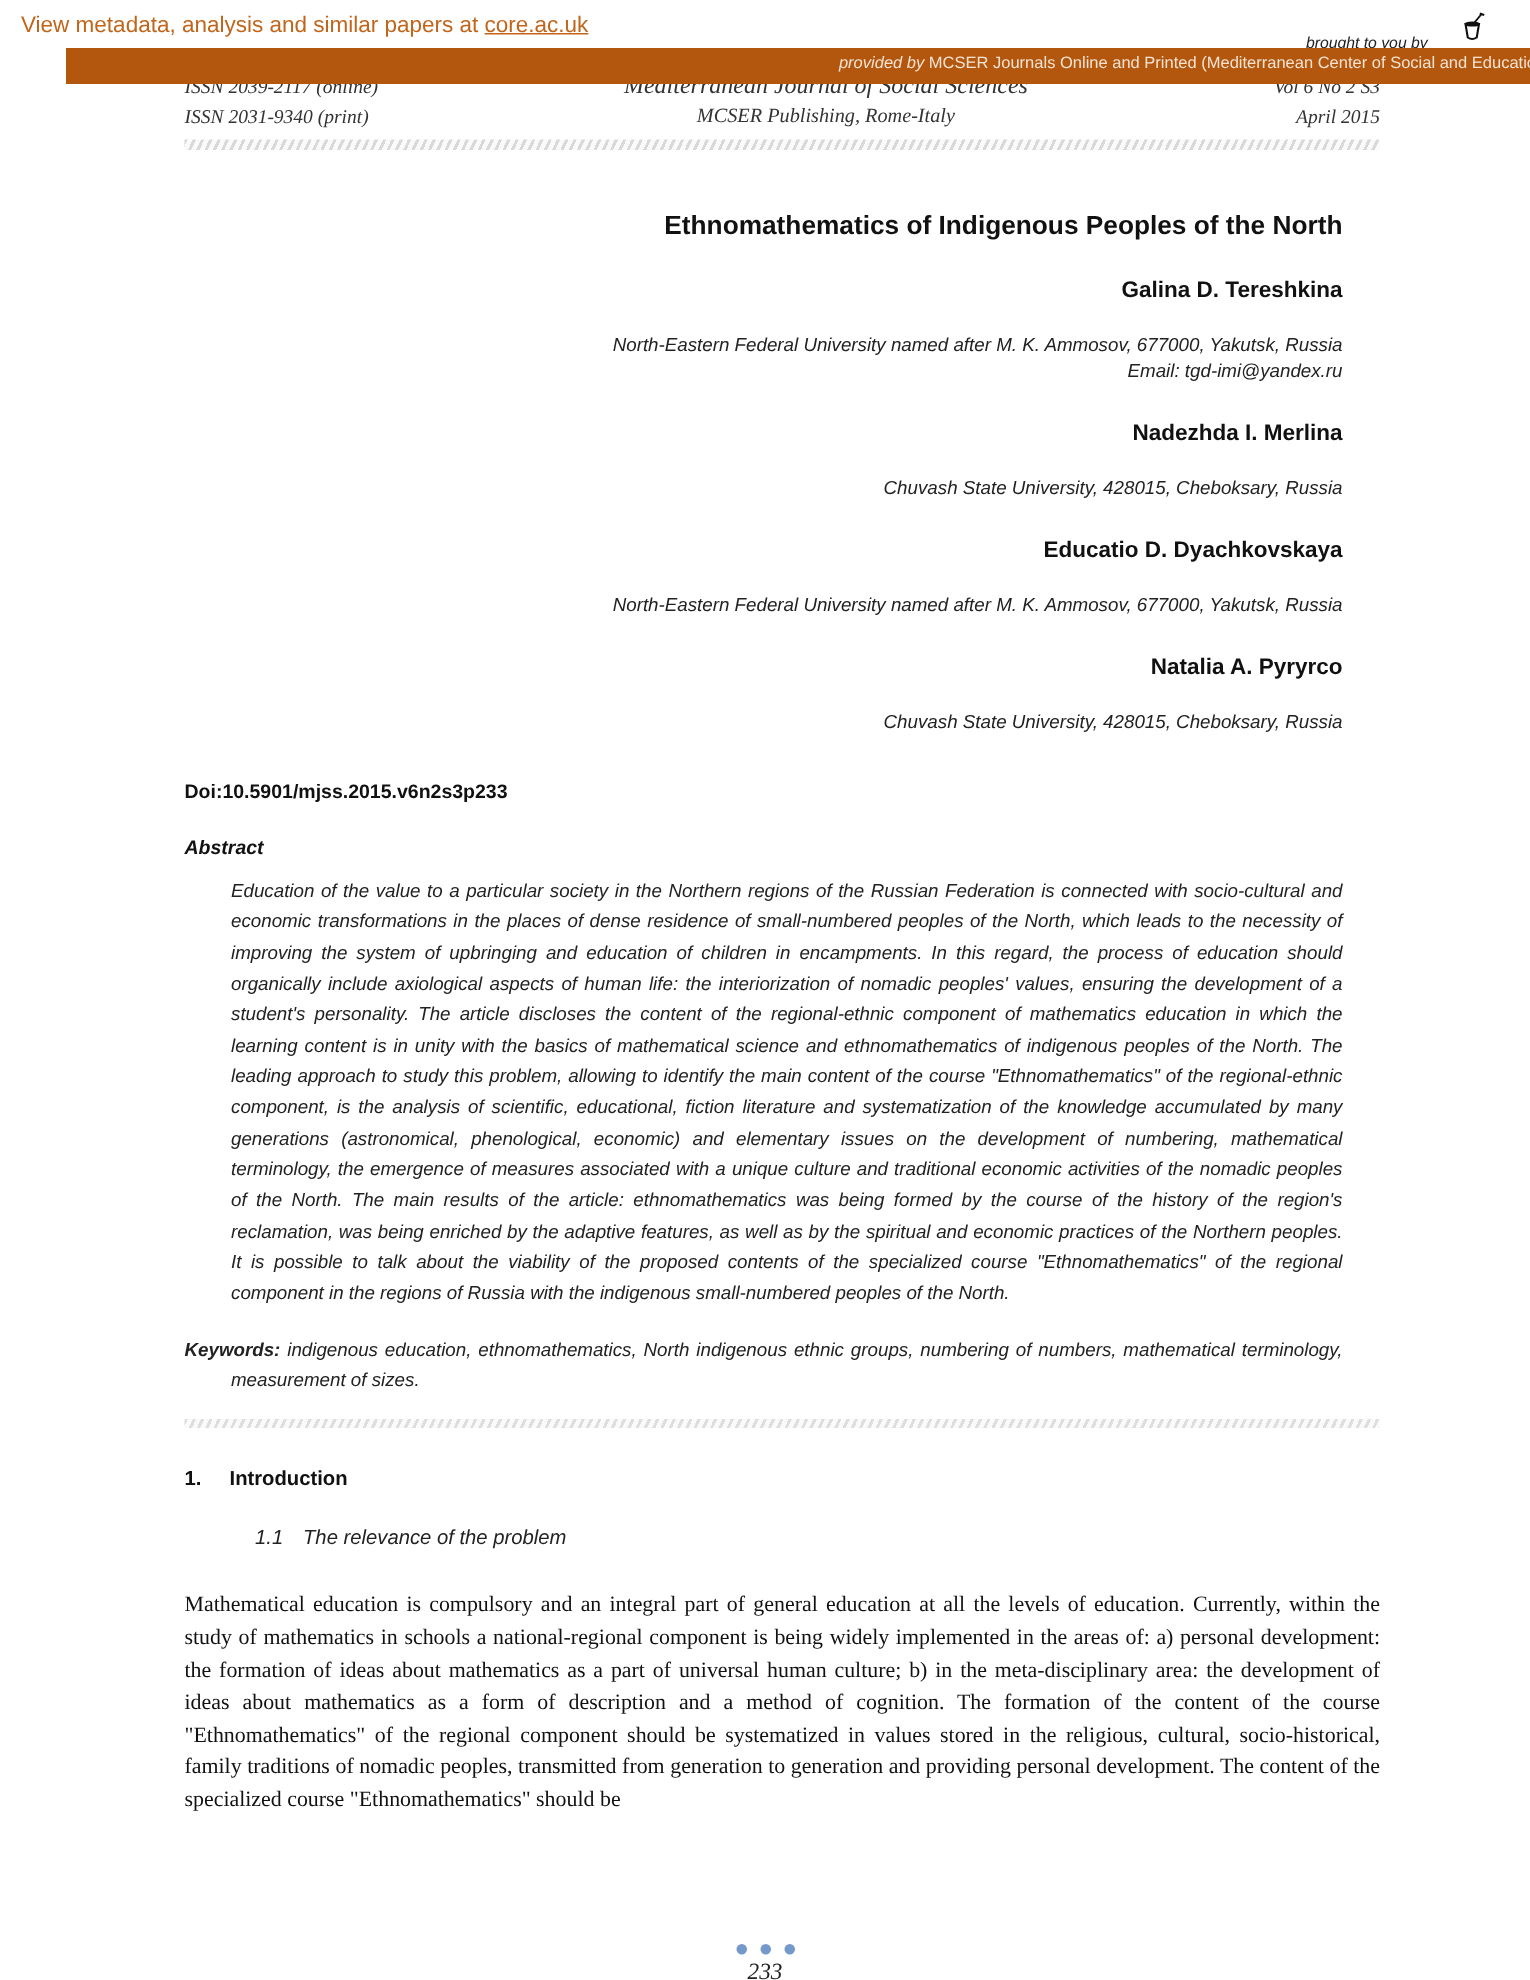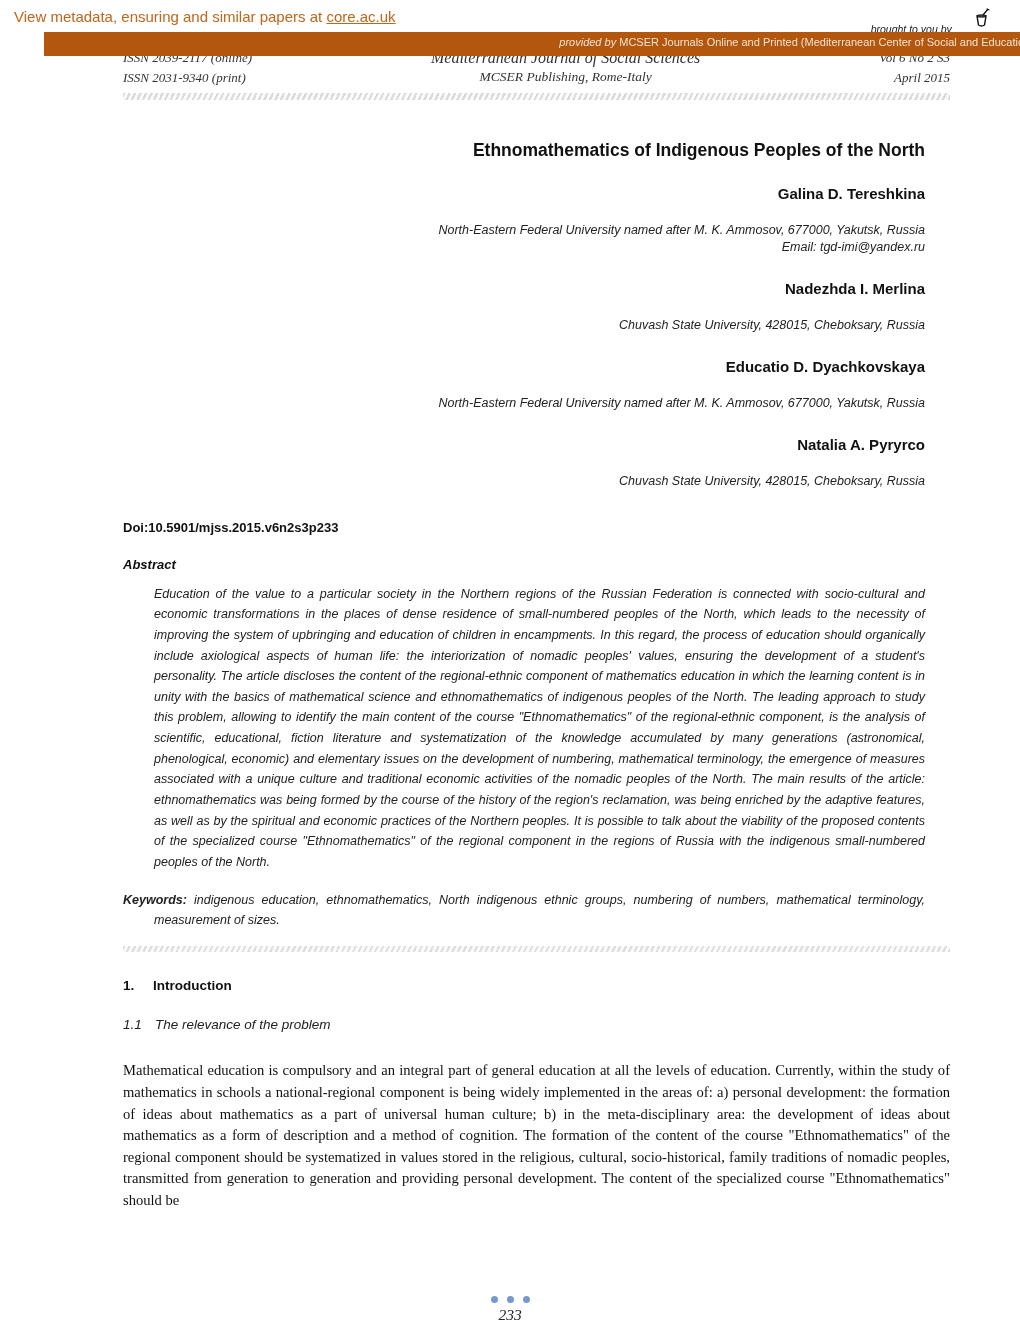--- a/index.html
+++ b/index.html
@@ -12,21 +12,21 @@
   .banner-right{display:flex;align-items:center;gap:6px;padding-right:4px;}
   .broughtby{font-style:italic;font-size:10.5px;color:#222;}
   .core-logo{display:flex;align-items:center;gap:3px;flex-direction:column;}
   .core-word{font-weight:bold;font-size:16px;letter-spacing:0.5px;color:#111;}
 
   .provided-bar{position:absolute;left:44px;right:0;top:32px;height:24px;background:#b4570e;overflow:hidden;}
   .provided-bar .txt{position:absolute;right:-4px;top:4px;white-space:nowrap;font-size:11px;color:#f3e3d3;}
   .provided-bar .txt .ital{font-style:italic;}
 
   
-  .content{padding:0 70px 0 123px;}
+  .content{padding:0 100px 0 123px;}
 
   
   .jheader{display:flex;justify-content:space-between;margin-top:14px;font-family:"Liberation Serif",serif;font-style:italic;color:#333;}
   .jh-left{font-size:13px;line-height:1.55;}
   .jh-center{text-align:center;}
   .jh-center .jname{font-size:16px;line-height:1.3;}
   .jh-center .jpub{font-size:13.5px;}
   .jh-right{text-align:right;font-size:13px;line-height:1.55;}
 
   .hatch{height:7px;margin-top:5px;background:repeating-linear-gradient(115deg,#d9d9d9 0px,#d9d9d9 2px,#fafafa 2px,#fafafa 5px);}
@@ -44,36 +44,36 @@
   .abs-text{margin:12px 25px 0 31px;font-size:12.5px;font-style:italic;text-align:justify;line-height:1.65;color:#222;}
   .keywords{margin:18px 25px 0 0;font-size:12.5px;font-style:italic;text-align:justify;line-height:1.6;color:#222;padding-left:31px;text-indent:-31px;}
   .keywords .kw-label{font-weight:bold;}
 
   .hatch2{height:6px;margin-top:16px;background:repeating-linear-gradient(115deg,#dedede 0px,#dedede 2px,#fafafa 2px,#fafafa 5px);}
 
   
   .sec1{margin-top:26px;font-size:13.5px;font-weight:bold;color:#111;}
   .sec1 .num{display:inline-block;width:30px;}
   .sec11{margin-top:24px;font-size:13.5px;font-style:italic;color:#222;}
-  .sec11 .num{display:inline-block;width:32px;font-style:italic;}
+  .sec11 .num{display:inline-block;width:32px;font-style:italic;margin-left:47px;}
 
   .bodytext{margin-top:28px;font-family:"Liberation Serif",serif;font-size:14.6px;line-height:1.48;text-align:justify;color:#111;}
 
   
   .footer{position:absolute;left:0;right:0;top:1296px;text-align:center;}
   .dots{display:flex;justify-content:center;gap:9px;}
   .dot{width:7px;height:7px;border-radius:50%;background:#7699cc;}
   .pagenum{margin-top:3px;font-family:"Liberation Serif",serif;font-style:italic;font-size:15.5px;color:#222;}
 </style>
 </head>
 <body>
 
 <div class="core-banner">
   <div class="banner-left">
-    <span>View metadata, ensuring and similar papers at </span><a href="#">core.ac.uk</a>
+    <span>View metadata, analysis and similar papers at </span><a href="#">core.ac.uk</a>
   </div>
   <div class="banner-right">
     <span class="broughtby">brought to you by</span>
     <span class="core-logo">
       <svg width="17" height="20" viewBox="0 0 17 20">
         <path d="M4 8 L13 8 L11.5 17 Q8.5 19 5.5 17 Z" fill="none" stroke="#111" stroke-width="1.4"></path>
         <path d="M10 7 L15 1 M13.5 1 L16.5 2" stroke="#111" stroke-width="1.3" fill="none"></path>
         <ellipse cx="8.5" cy="8" rx="4.5" ry="1.2" fill="none" stroke="#111" stroke-width="1"></ellipse>
       </svg>
       <span class="core-word">CORE</span>

